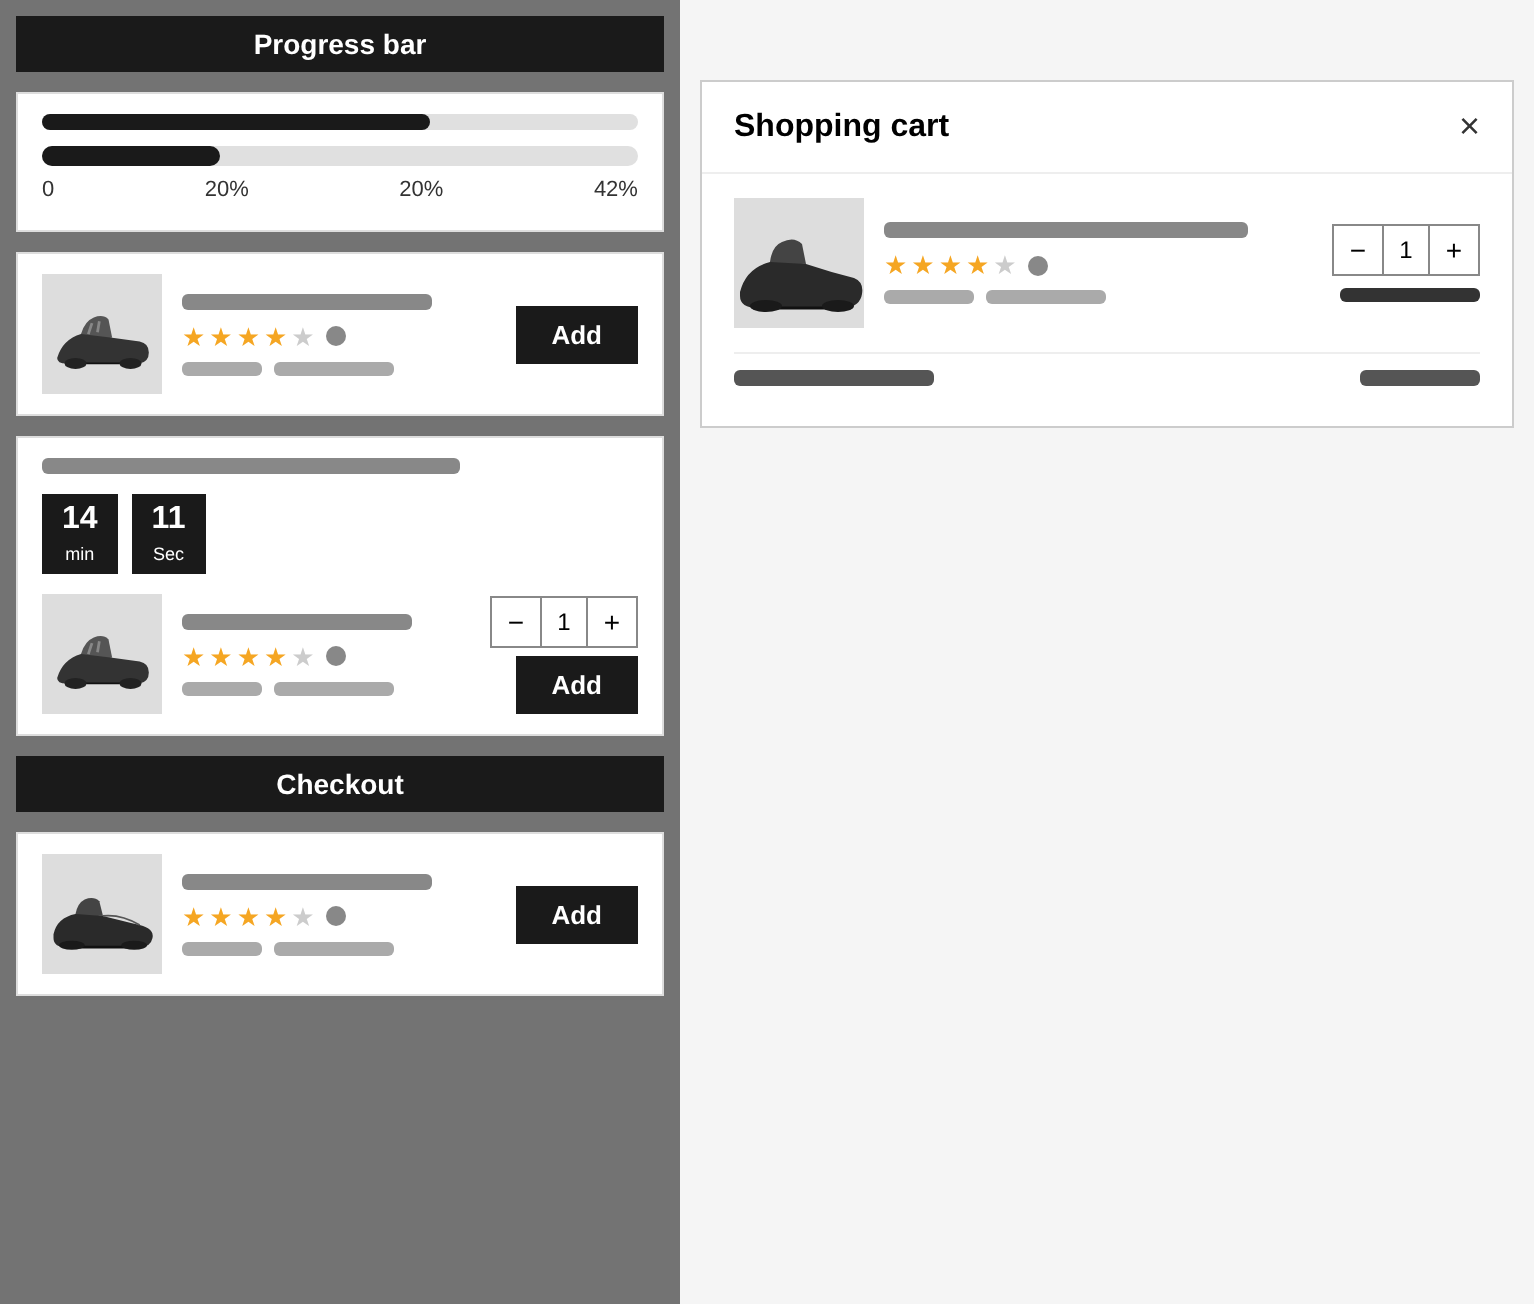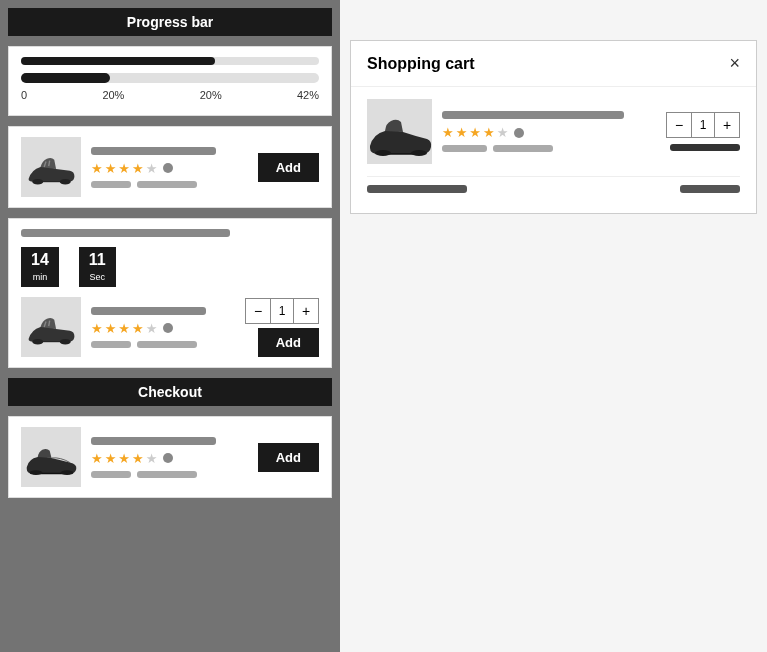--- a/index.html
+++ b/index.html
@@ -151,21 +151,21 @@
     }
     .upsell-title-bar {
       background: #888;
       height: 8px;
       border-radius: 3px;
       width: 70%;
       margin-bottom: 10px;
     }
     .timer-row {
       display: flex;
-      gap: 20px;
+      gap: 7px;
       margin-bottom: 10px;
     }
     .timer-block {
       background: #1a1a1a;
       color: #fff;
       text-align: center;
       padding: 4px 10px;
       font-size: 12px;
     }
     .timer-block .num {

